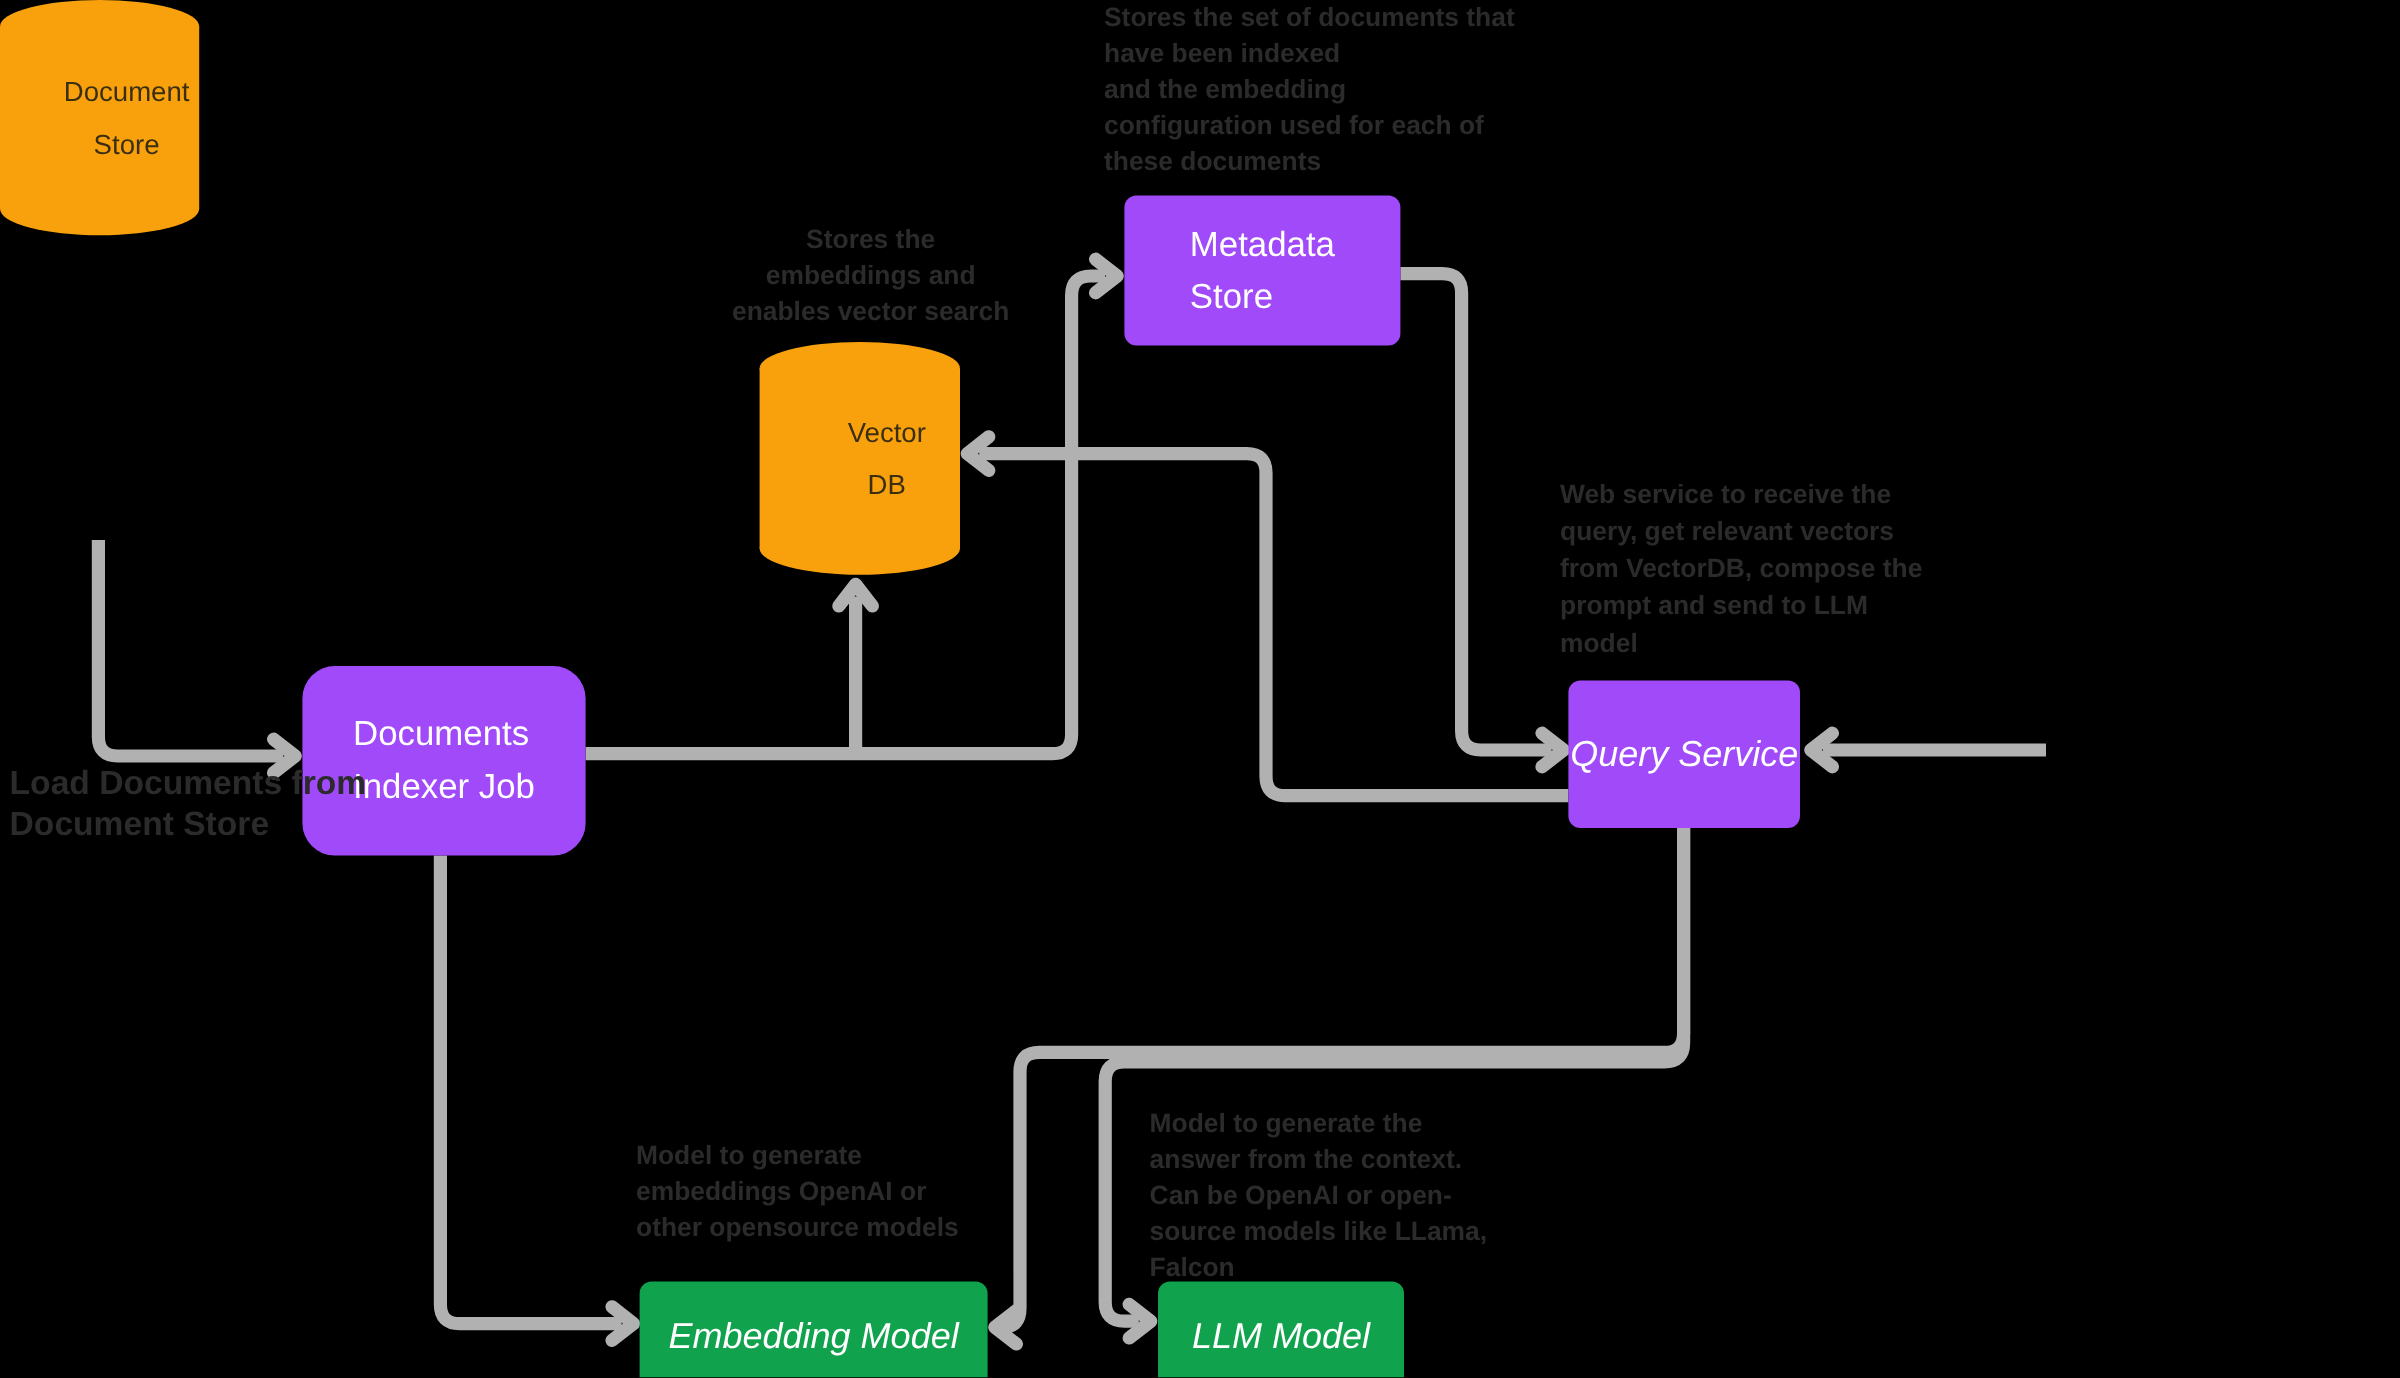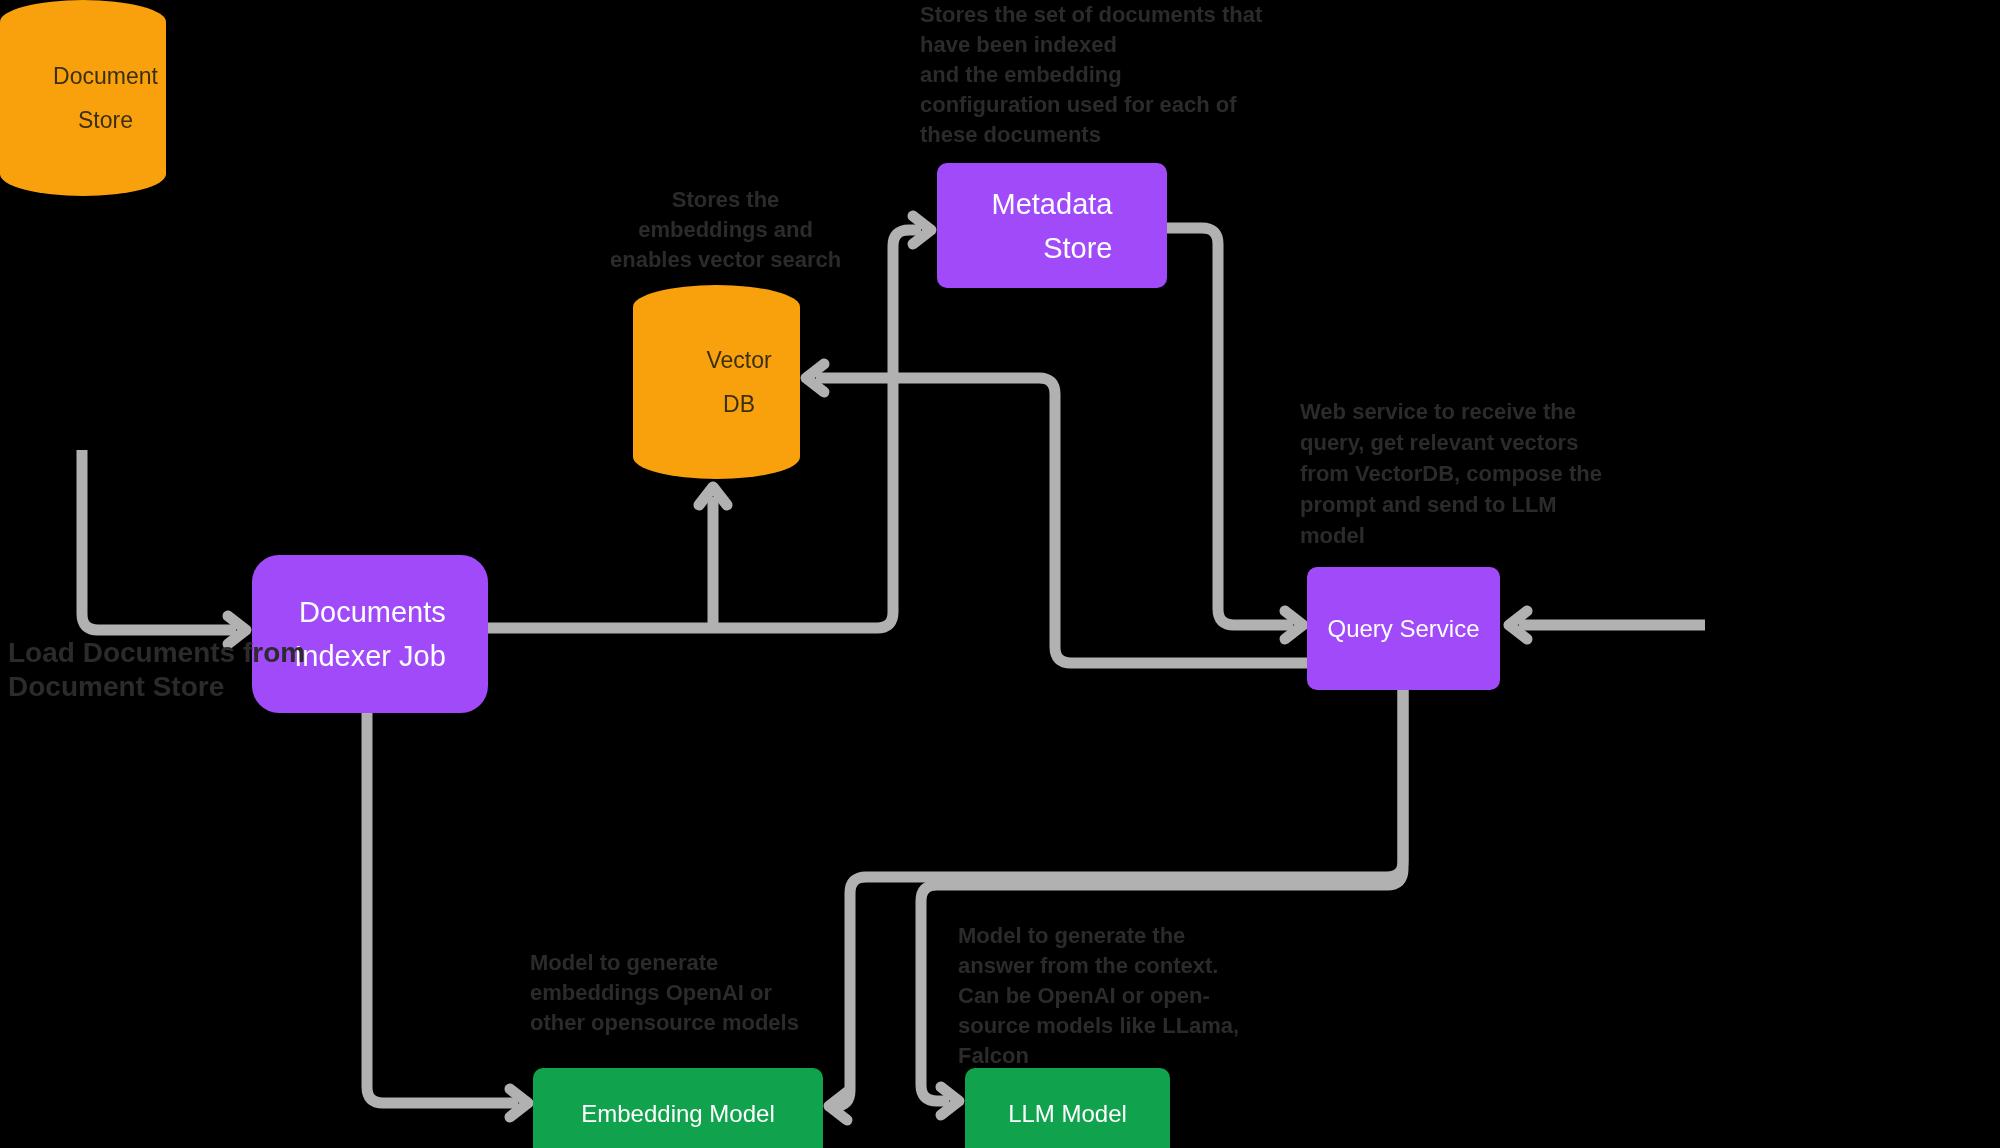--- a/index.html
+++ b/index.html
@@ -9,27 +9,27 @@
     width:2000px;height:1148px;
     background:var(--bg,#000);
     overflow:hidden;
     font-family:"Liberation Sans", sans-serif;
   }
   svg.edges{position:absolute;left:0;top:0;pointer-events:none;}
   svg.edges path{stroke:var(--line,#B1B1B1);stroke-width:11;fill:none;}
   svg.edges path.chev{stroke-linecap:round;stroke-linejoin:round;}
 
   .node{position:absolute;display:flex;align-items:center;justify-content:center;
-        text-align:right;white-space:pre-line;}
+        text-align:left;white-space:pre-line;}
   .rect{border-radius:10px;}
   .purple{background:var(--purple,#A04AF9);color:#fff;}
   .green{background:var(--green,#11A24D);color:#fff;}
   .yellow{background:var(--yellow,#FAC70B);color:var(--node-text-dark,#3B2F12);}
   .node .lbl{font-size:29px;line-height:44px;}
-  .single .lbl{font-size:24px;line-height:36px;}
+  .single .lbl{font-size:30px;line-height:36px;font-style:italic;}
 
   
   .cylinder{position:absolute;}
   .cyl-top,.cyl-mid,.cyl-bot{position:absolute;left:0;right:0;background:var(--orange,#F9A10D);}
   .cyl-top{top:0;height:44px;border-radius:50%;}
   .cyl-top::after{content:'';position:absolute;inset:0;border-radius:50%;
                   box-shadow:inset 0 -3px 0 rgba(140,80,0,.35);}
   .cyl-mid{top:22px;bottom:22px;}
   .cyl-bot{bottom:0;height:44px;border-radius:50%;}
   .cyl-lbl{position:absolute;inset:0;display:flex;align-items:center;justify-content:center;

